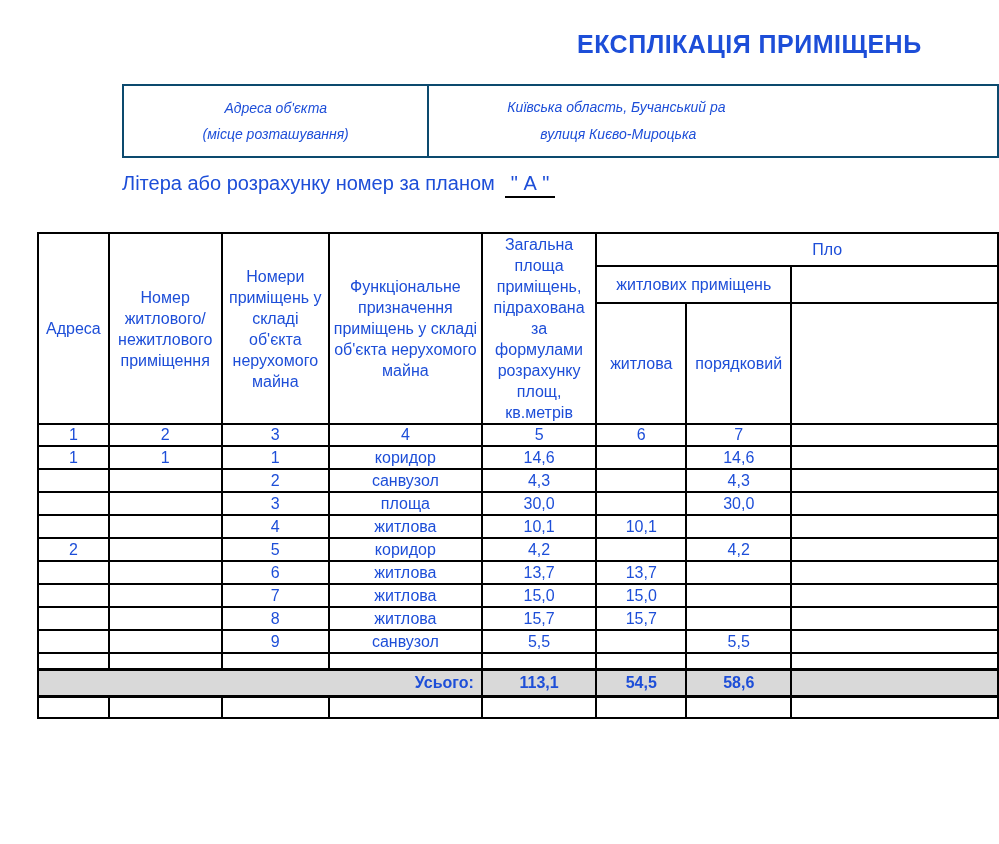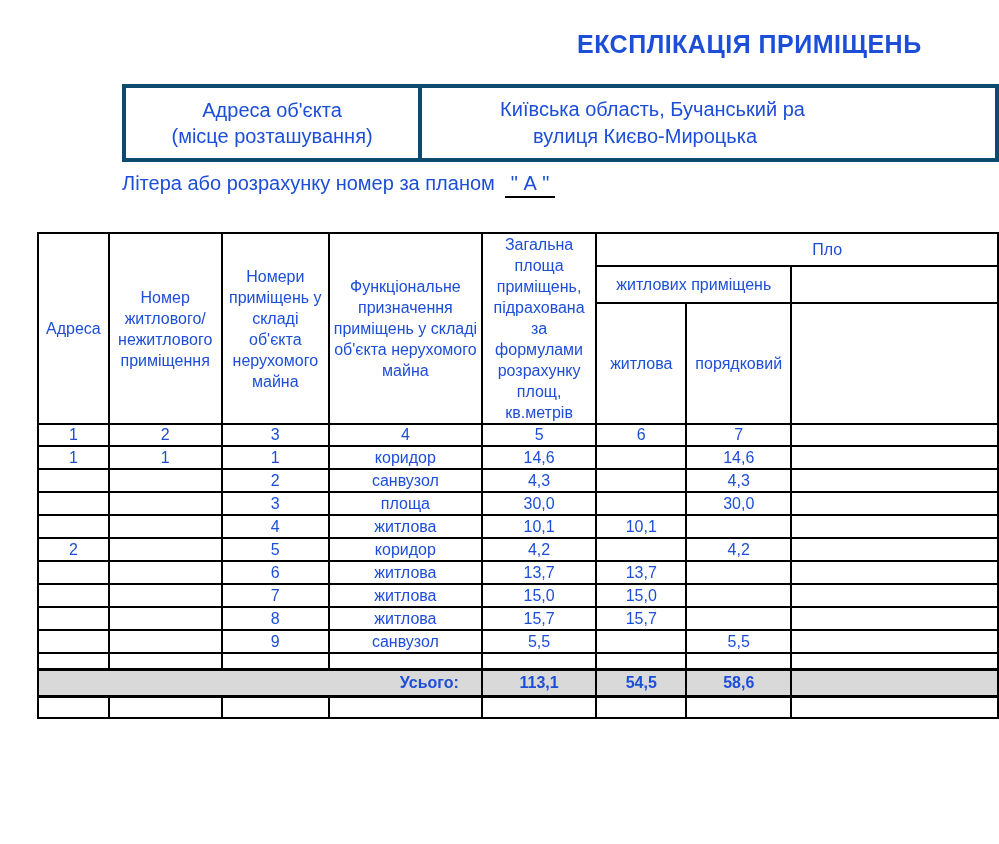--- a/index.html
+++ b/index.html
@@ -14,22 +14,22 @@
     position:absolute; left:577px; top:30px;
     font-size:25px; font-weight:bold; letter-spacing:0.5px;
     white-space:nowrap;
   }
   
   .addr {
     position:absolute; left:122px; top:84px;
     border-collapse:collapse; table-layout:fixed;
   }
   .addr td {
-    border:4px solid #0c4a6e; vertical-align:middle;
-    font-size:20px; height:68px;
+    border:2px solid #0c4a6e; vertical-align:middle;
+    font-size:14px; height:68px;font-style:italic;
   }
   .addr .addr-label { width:474px; text-align:center; line-height:26px; }
   .addr .addr-value { width:800px; line-height:27px; }
   .addr .addr-value .l1 { margin-left:77px; white-space:nowrap; }
   .addr .addr-value .l2 { margin-left:110px; white-space:nowrap; }
   
   .plan-caption {
     position:absolute; left:122px; top:172px;
     font-size:20px; white-space:nowrap;
   }
@@ -55,21 +55,21 @@
   .tr-c  { height:114px; }
   .tr-num { height:22px; }
   .tr-data { height:23px; }
   .tr-gap { height:16px; }
   .tr-total { height:27px; }
   .tr-bottom { height:22px; }
   .tr-total td {
     background:#d9d9d9; font-weight:bold;
     border-top:3px solid #000; border-bottom:3px solid #000;
   }
-  .tr-total .tot-label { text-align:right; padding-right:22px; }
+  .tr-total .tot-label { text-align:right; padding-right:7px; }
 </style>
 </head>
 <body>
 
 <div class="page">
 
   <div class="doc-title">ЕКСПЛІКАЦІЯ ПРИМІЩЕНЬ</div>
 
   <table class="addr">
     <tbody>

